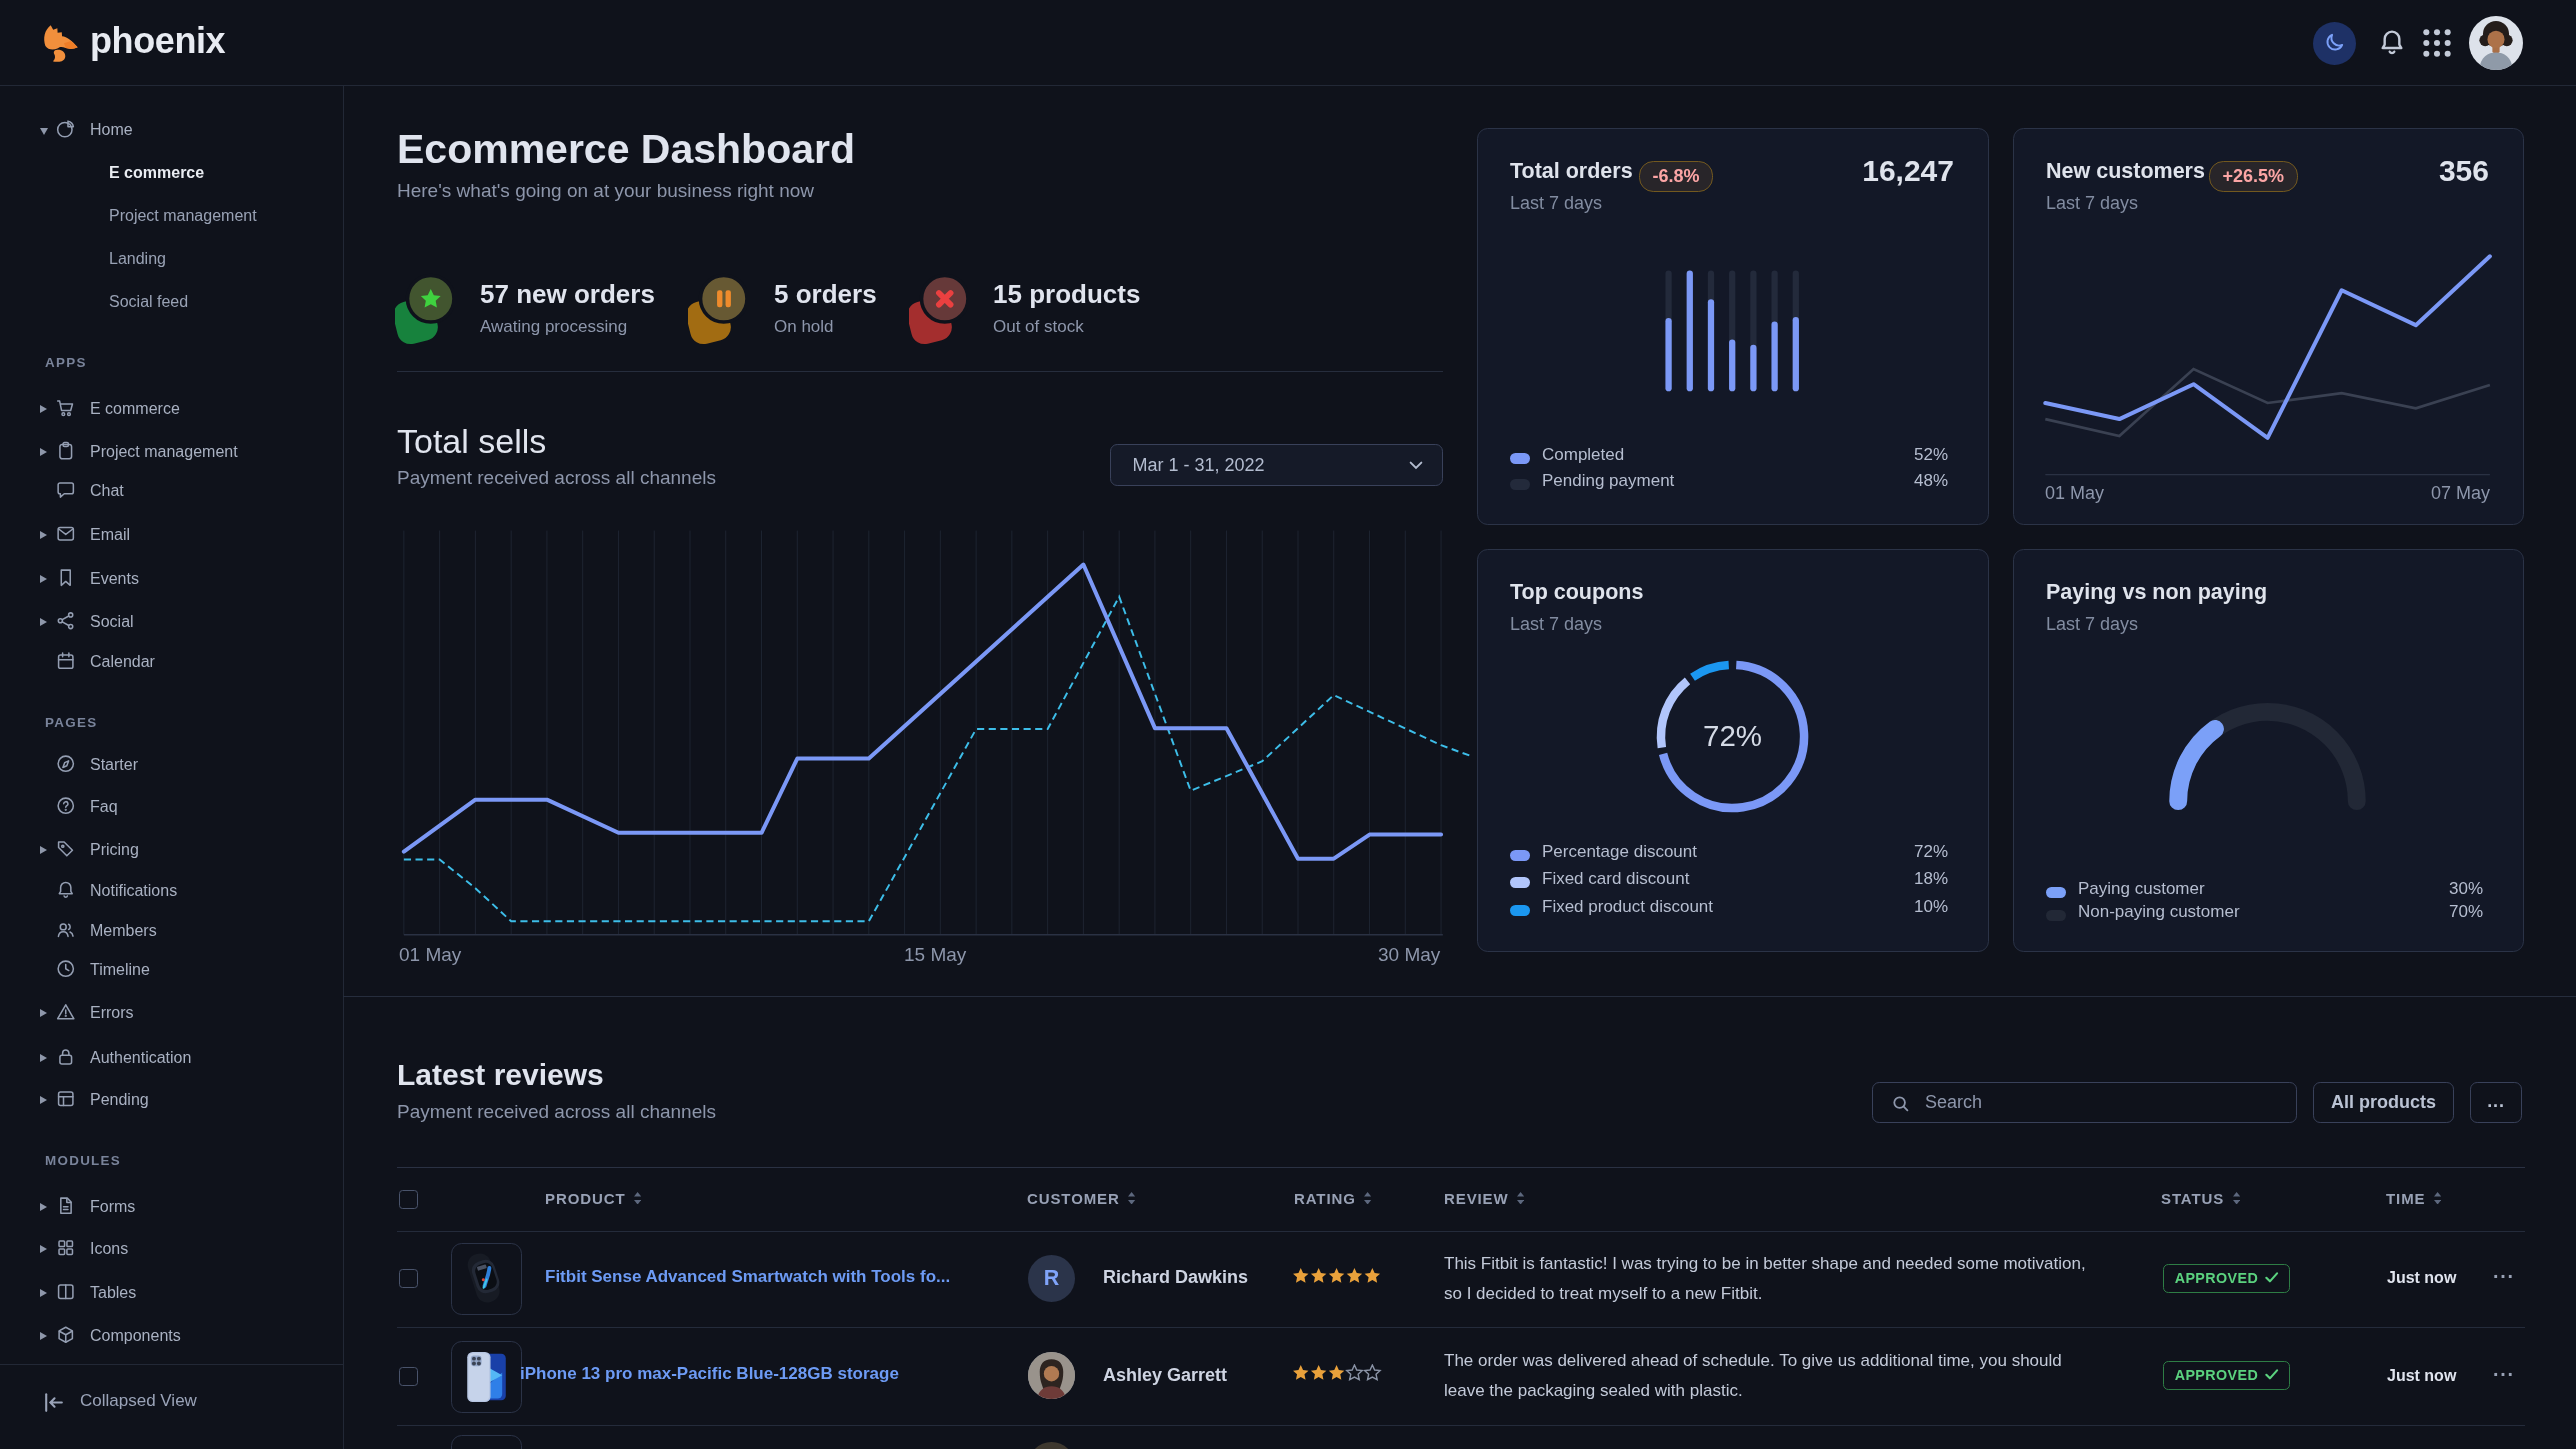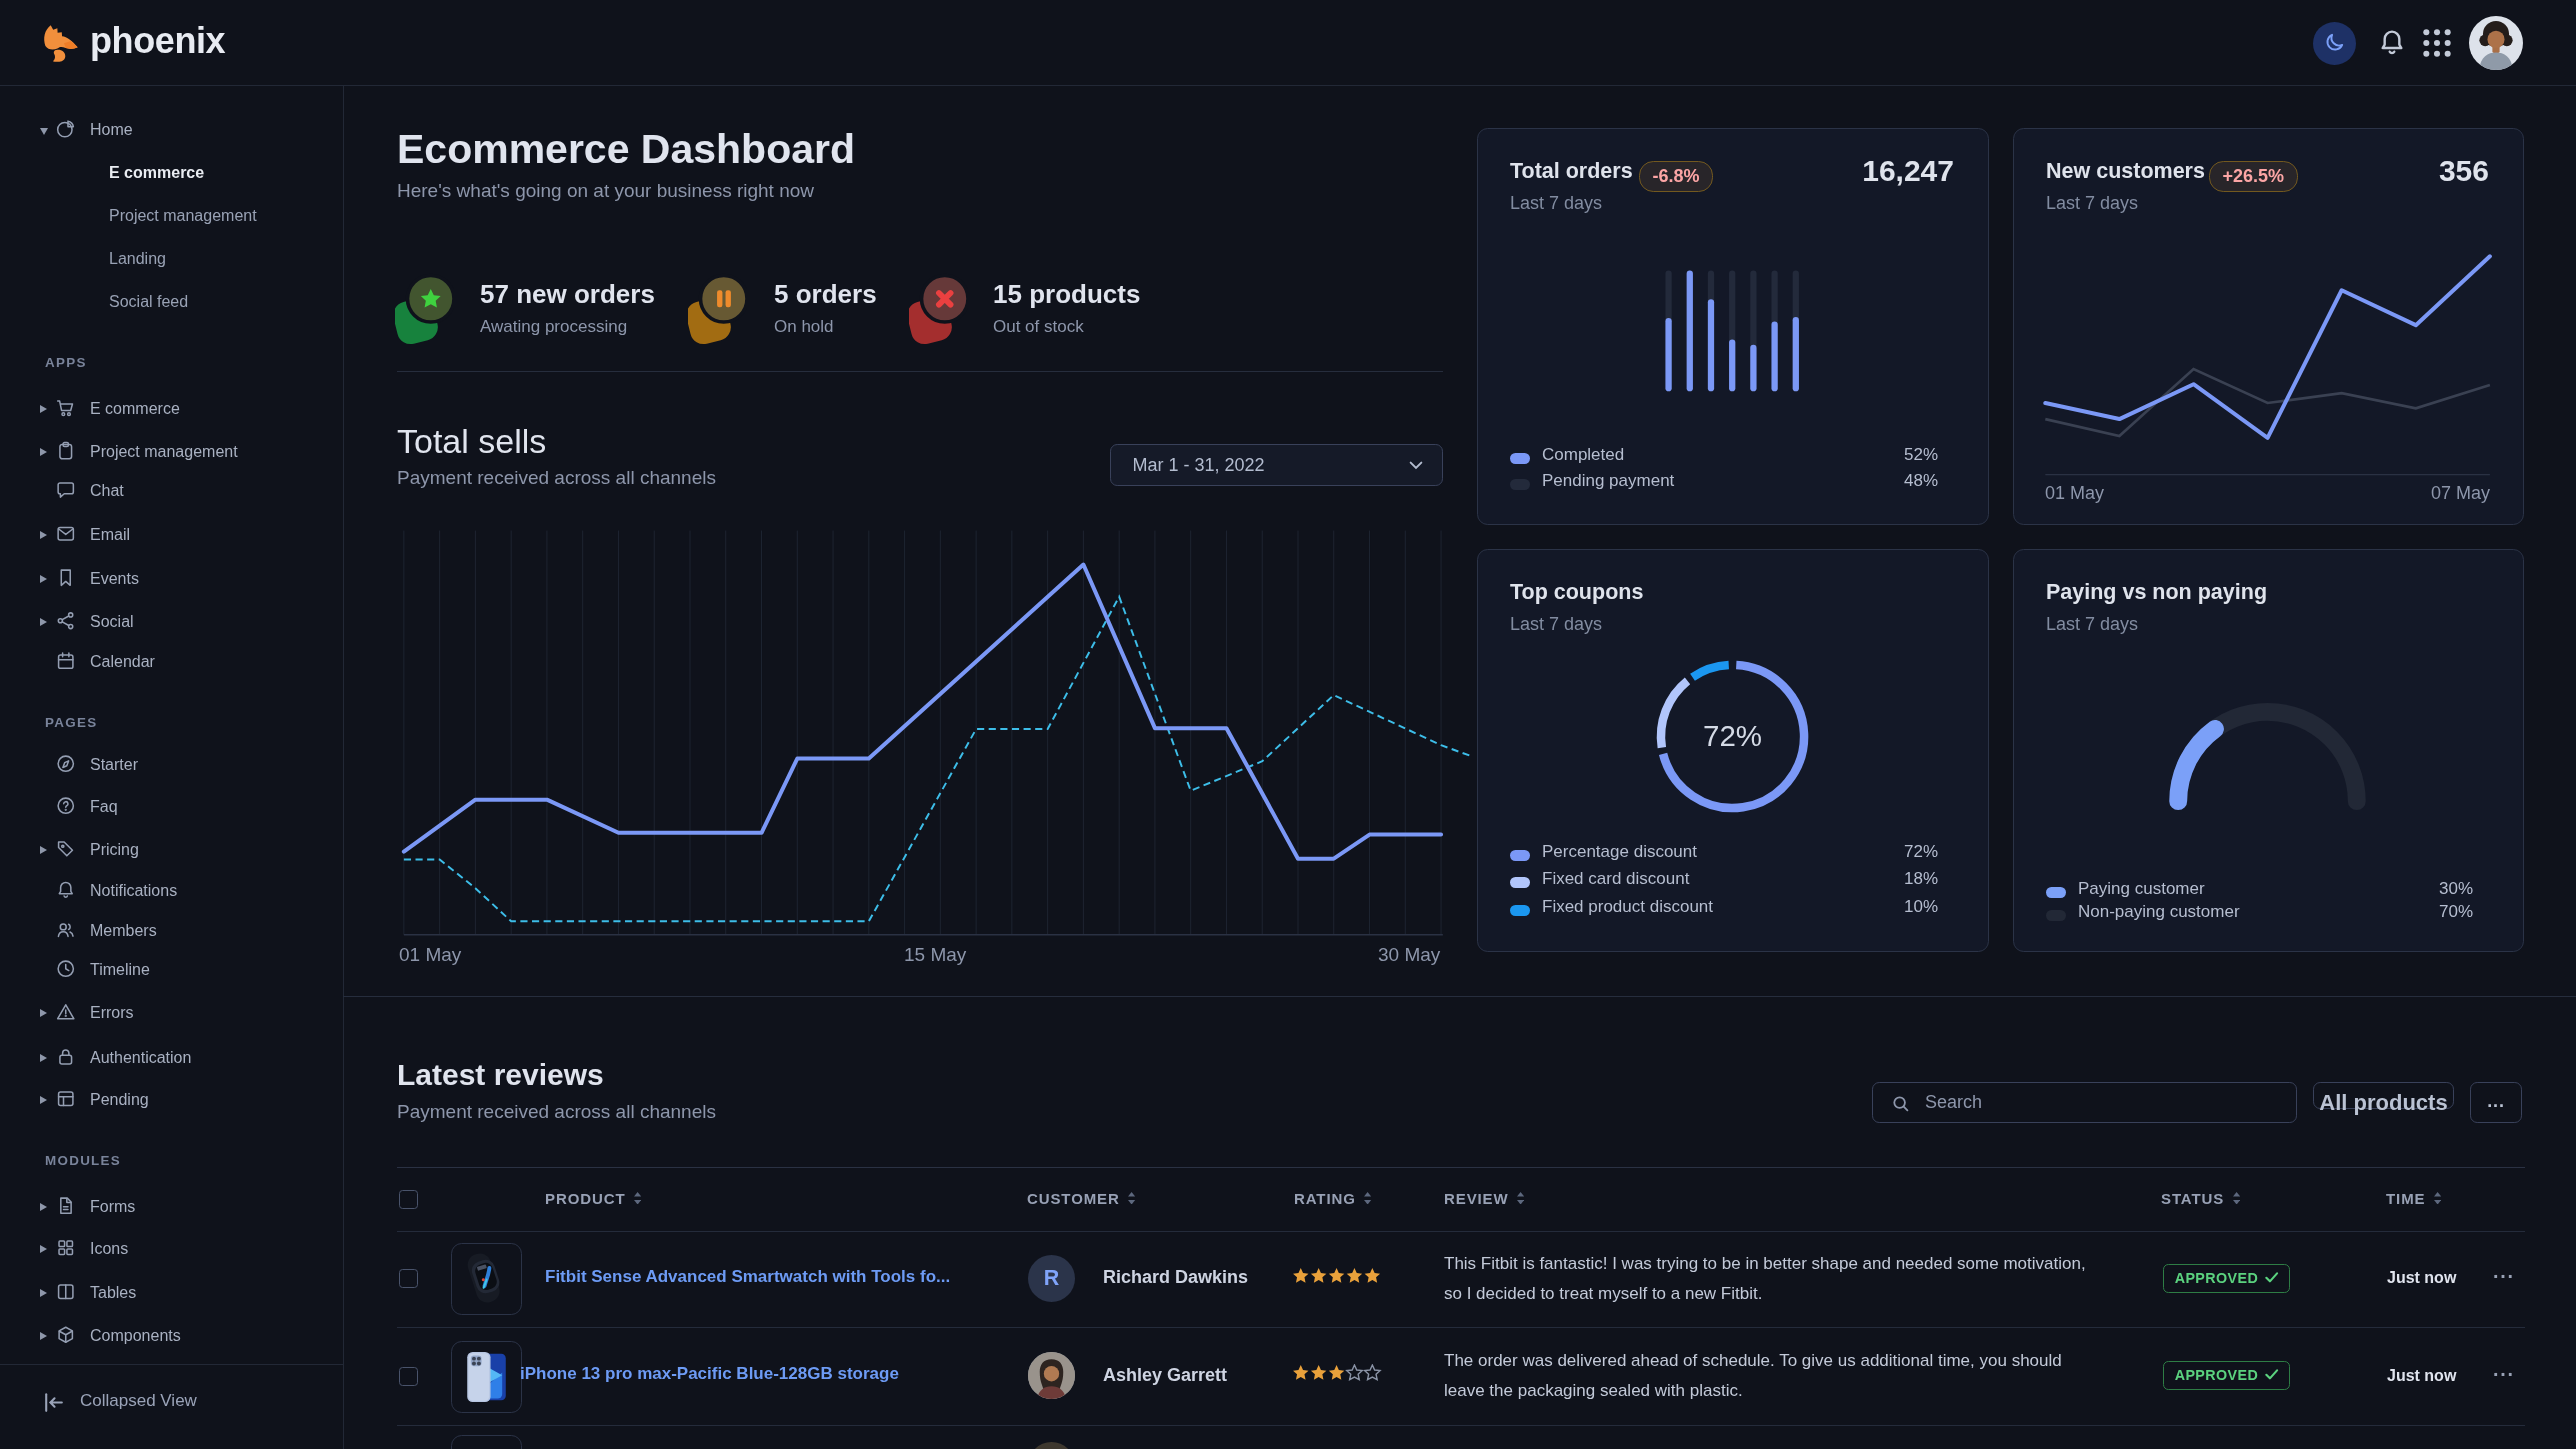--- a/index.html
+++ b/index.html
@@ -12,21 +12,21 @@
 .sit .txt{position:absolute;left:90px;top:0}
 .sit svg{position:absolute;left:55px;top:5.4px}
 .car{position:absolute;left:40px;top:12.5px;width:0;height:0;border-left:7.2px solid #8e97aa;border-top:4.5px solid transparent;border-bottom:4.5px solid transparent}
 .card-h{position:absolute;left:32px;top:30px;font-size:21.5px;font-weight:bold;color:#dfe3ec}
 .badge{position:absolute;height:29px;line-height:29px;border:0.9px solid #73591f;border-radius:14.3px;background:rgba(228,161,61,.1);color:#fca5a5;font-size:18px;font-weight:bold;padding:0 12.5px}
 .big{position:absolute;right:34px;top:25px;font-size:30px;font-weight:bold;color:#dfe3ec}
 .l7{position:absolute;left:32px;top:64px;font-size:18px;color:#828ca1}
 .leg{position:absolute;font-size:17px;color:#b6bed0}
 .leg .sw{position:absolute;left:0;top:3.6px;width:19.7px;height:11.6px;border-radius:5.4px}
 .leg .lb{position:absolute;left:32px;top:-4.5px;white-space:nowrap}
-.leg .vl{position:absolute;top:-4.5px;text-align:left;width:54px}
+.leg .vl{position:absolute;top:-4.5px;text-align:center;width:54px}
 .th{font-size:15px;font-weight:bold;color:#98a1b5;letter-spacing:0.9px;white-space:nowrap}
 </style>
 </head>
 <body>
 
 <div class="abs" style="left:0;top:0;width:2576px;height:85px;border-bottom:0.9px solid #222836">
   <svg class="abs" style="left:41px;top:22.4px" width="38" height="40" viewBox="0 0 43 45">
     <path fill="#f18f3c" d="M5 27 C2 18 4 9 11 3.5 L13.8 8.5 L18.5 7 L18.8 12 L23.5 11.5 L23.8 16 C29.5 16.5 35 21 41.5 28.5 C36.5 30.8 32 30.8 28 29.4 C24.5 28.2 21.5 27.5 19.2 29.6 C14 32 8 31.5 5 27 Z"></path>
     <path fill="#ed7d27" d="M41.5 28.5 C36.5 30.8 32 30.8 28 29.4 L26 24 L34 21.5 Z"></path>
     <path fill="#f18f3c" d="M17 31.5 C22.5 30.2 27.5 33.5 27.5 38.5 C27.5 41 26 43 23.5 44.2 C19 45.5 15 44.8 13.5 44.2 C16.2 41.5 16.5 38.8 14.8 35.8 C14 33.8 14.8 32 17 31.5 Z"></path>
@@ -473,21 +473,21 @@
   <div class="abs" style="left:343px;top:996px;width:2233px;border-top:0.9px solid #262d3d"></div>
   <div class="abs" style="left:397px;top:1058px;font-size:30px;font-weight:bold;color:#e0e4ee">Latest reviews</div>
   <div class="abs" style="left:397px;top:1101px;font-size:19px;color:#8d96ab">Payment received across all channels</div>
   <div class="abs" style="left:1872px;top:1082px;width:425px;height:41px;border:0.9px solid #39415a;border-radius:7.2px;box-sizing:border-box">
     <svg class="abs" style="left:18px;top:10.7px" width="19.7" height="19.7" viewBox="0 0 24 24" fill="none" stroke="#8d96ab" stroke-width="2.2" stroke-linecap="round">
         <circle cx="10.5" cy="10.5" r="6.5"></circle>
         <path d="M15.5 15.5L20 20"></path>
       </svg>
     <div class="abs mut" style="left:52px;top:9px;font-size:18px">Search</div>
   </div>
-  <div class="abs" style="left:2313px;top:1082px;width:141px;height:27px;border:0.9px solid #39415a;border-radius:7.2px;box-sizing:border-box;font-size:22px;font-weight:600;color:#bac2d3;text-align:center;line-height:39px">All products</div>
+  <div class="abs" style="left:2313px;top:1082px;width:141px;height:41px;border:0.9px solid #39415a;border-radius:7.2px;box-sizing:border-box;font-size:18px;font-weight:600;color:#bac2d3;text-align:center;line-height:39px">All products</div>
   <div class="abs" style="left:2470px;top:1082px;width:52px;height:41px;border:0.9px solid #39415a;border-radius:7.2px;box-sizing:border-box;color:#bac2d3;text-align:center;line-height:36px;font-size:18px;letter-spacing:0.9px;font-weight:bold">...</div>
 
   <svg width="0" height="0" style="position:absolute">
       <defs>
     <g id="srt">
           <path d="M4 0L8 5H0z" fill="#5d687e"></path>
           <path d="M4 14L0 9h8z" fill="#5d687e"></path>
         </g>
     <path id="star" d="M9.5 1.2l2.55 5.5 6.1.72-4.5 4.14 1.2 6-5.35-3-5.35 3 1.2-6L.85 7.42l6.1-.72z"></path>
   </defs>

